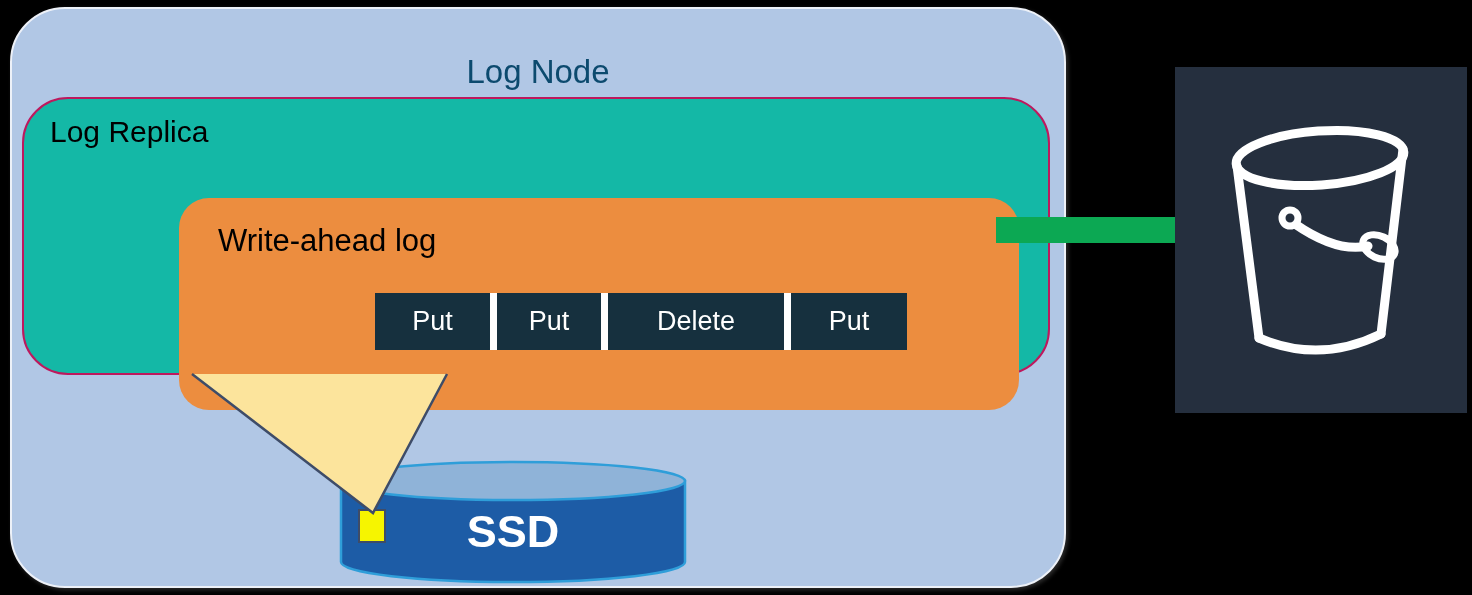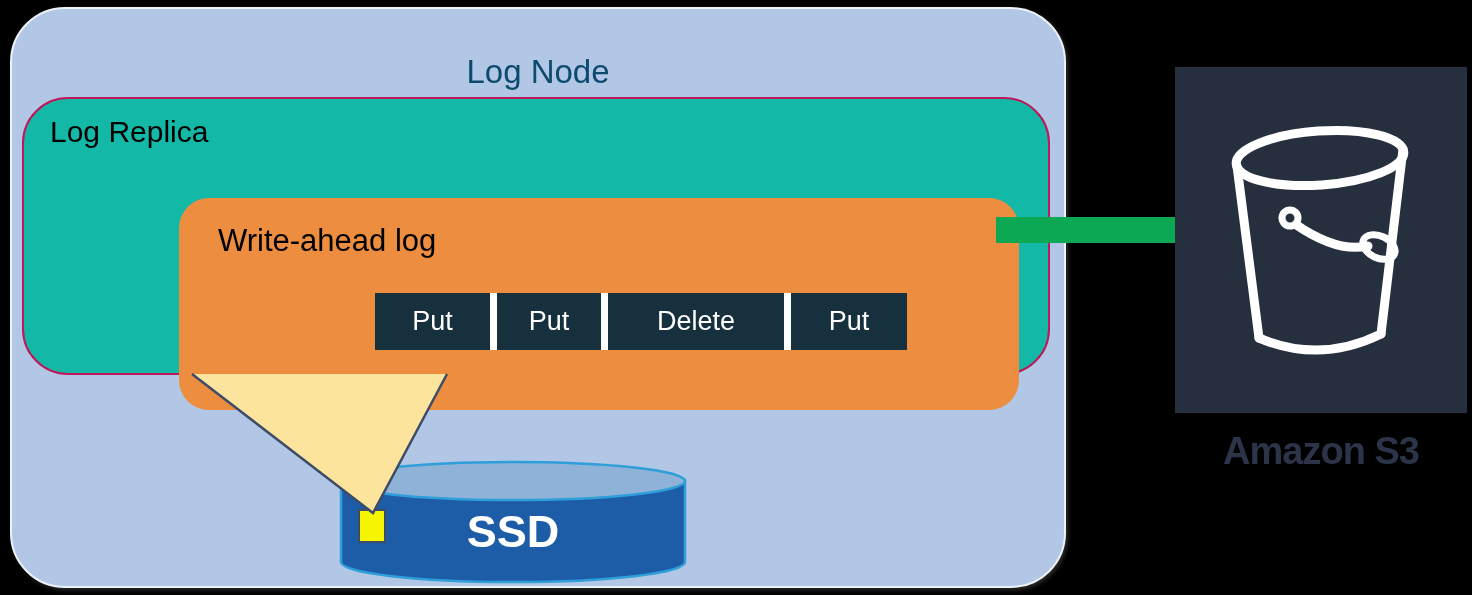--- a/index.html
+++ b/index.html
@@ -163,15 +163,14 @@
         <ellipse cx="145" cy="91" rx="84" ry="27" transform="rotate(-4 145 91)"></ellipse>
         <path d="M62,99 L84,271"></path>
         <path d="M228,82 L206,267"></path>
         <path d="M84,271 Q145,297 206,267"></path>
         <path d="M120,157 Q162,186 193,179"></path>
         <ellipse cx="204" cy="180" rx="17" ry="11" transform="rotate(25 204 180)" stroke-width="7"></ellipse>
         <circle cx="115" cy="151" r="8" fill="#252f3e" stroke-width="7"></circle>
       </g>
     </svg>
   </div>
-  <div class="s3-label">Amazon S3</div>
 
 </div>
 
 </body></html>

